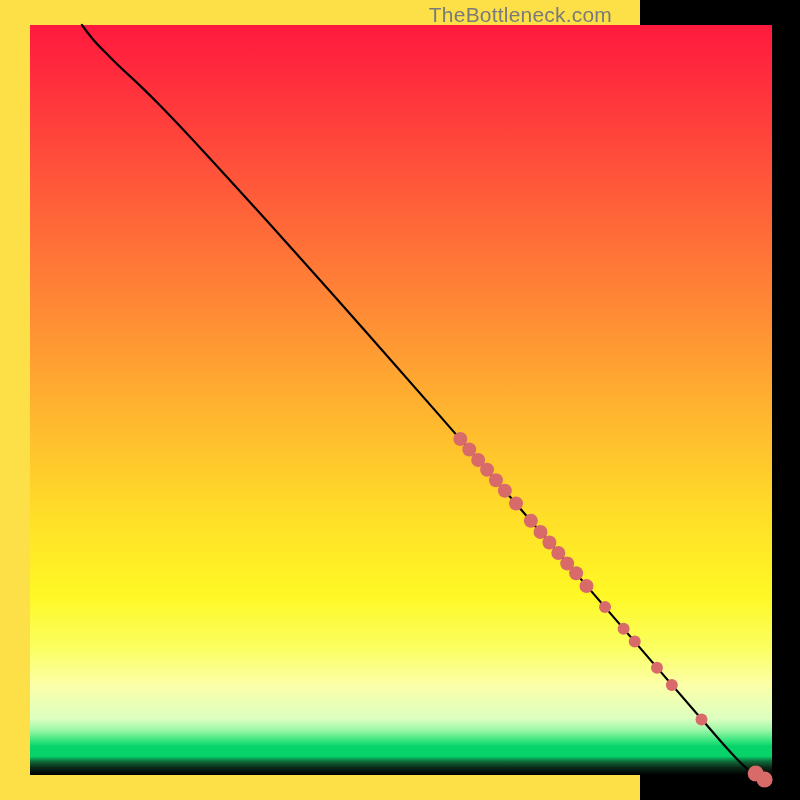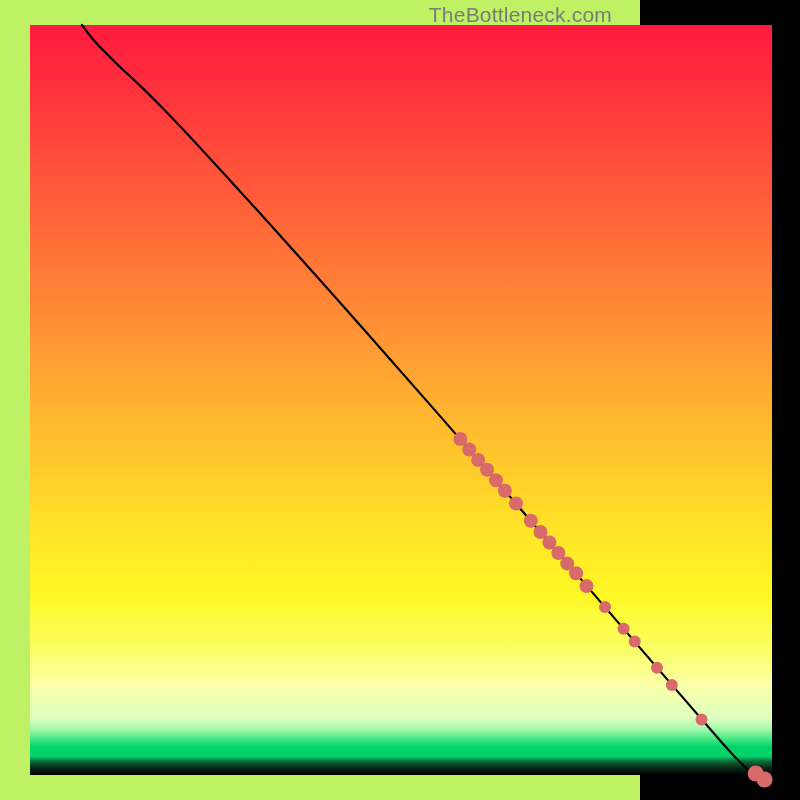--- a/index.html
+++ b/index.html
@@ -8,21 +8,21 @@
     width: 800px;
     height: 800px;
     background: #000;
     overflow: hidden;
     font-family: Arial, Helvetica, sans-serif;
   }
   .stage {
     position: relative;
     width: 640px;
     height: 800px;
-    background: #bef264;
+    background: #fde047;
   }
   .plot {
     position: absolute;
     left: 30px;
     top: 25px;
     width: 742px;
     height: 750px;
     
     background: linear-gradient(to bottom,
       #ff1a3d 0%,

